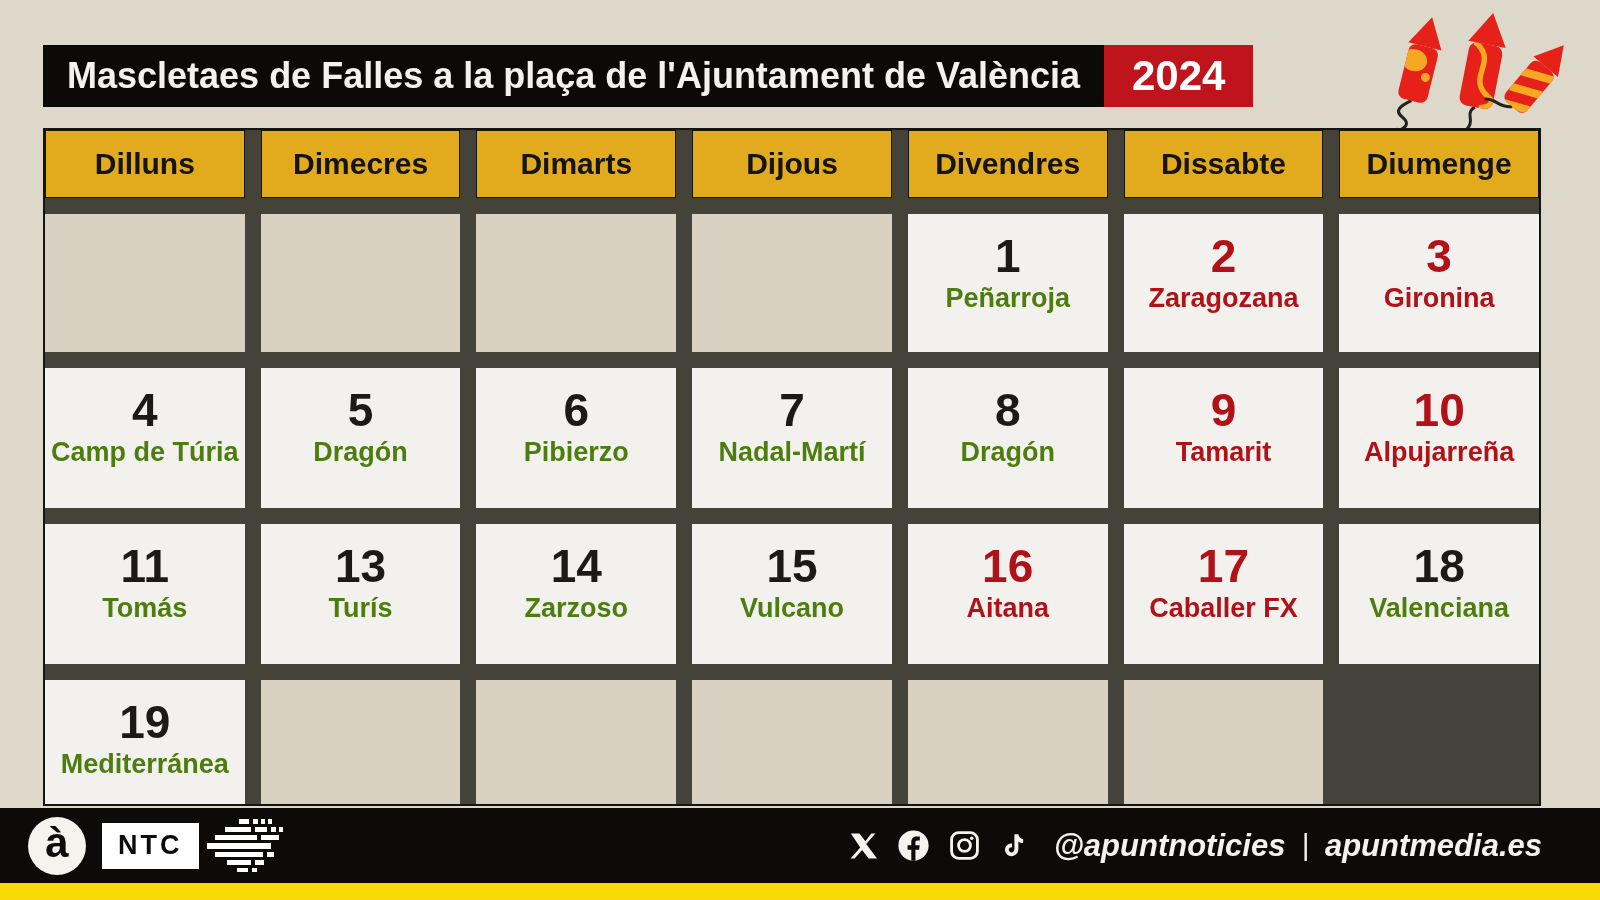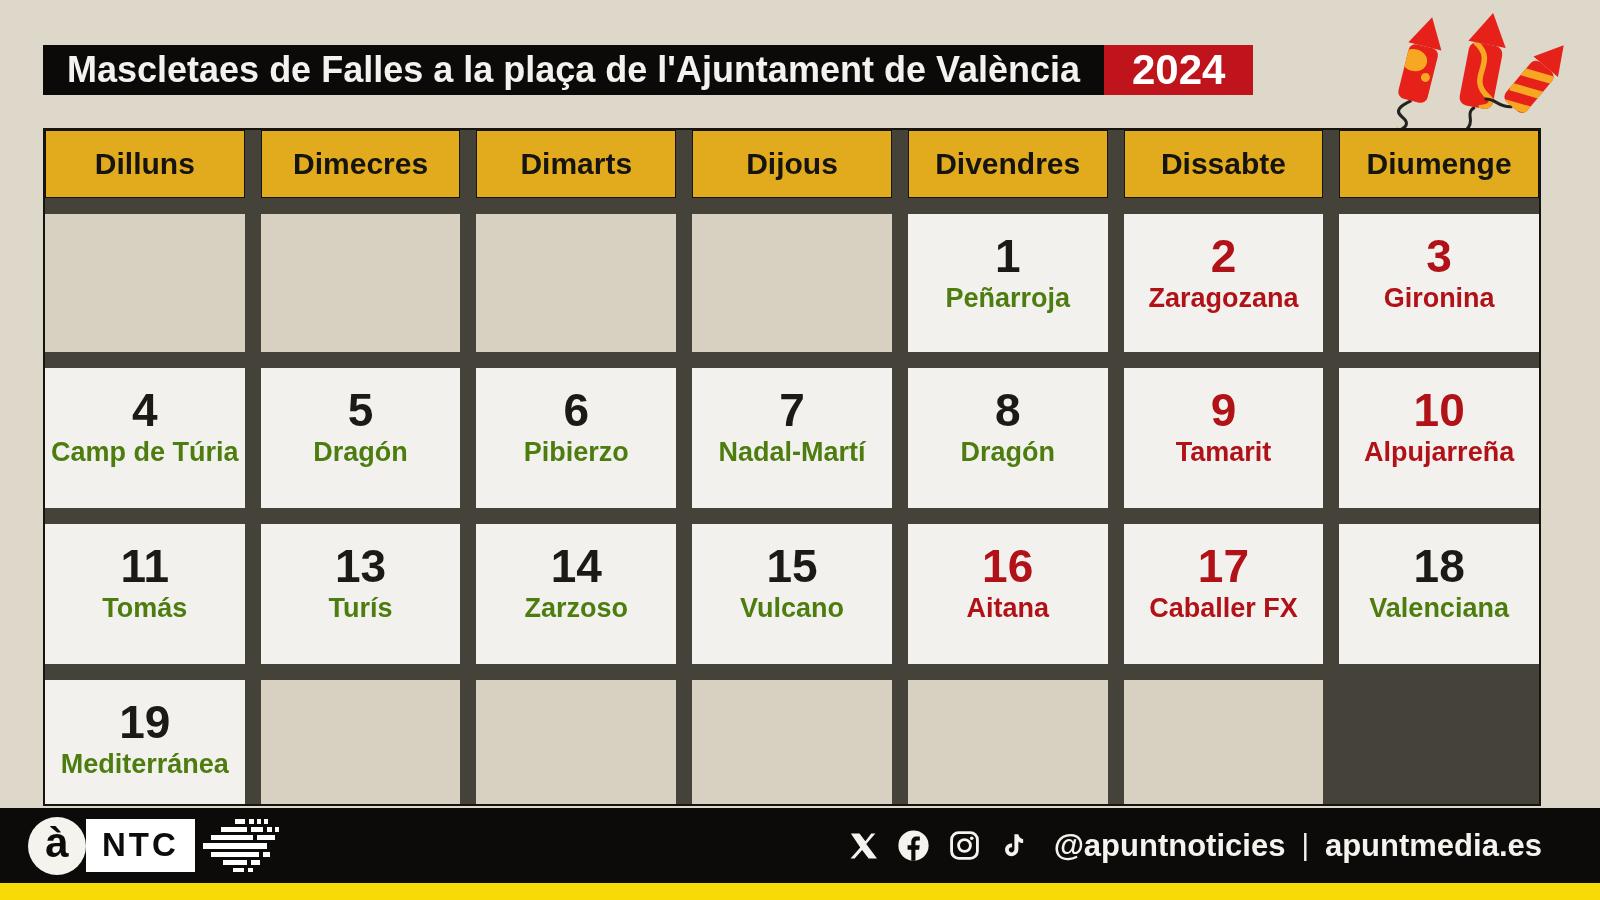--- a/index.html
+++ b/index.html
@@ -9,21 +9,21 @@
   .page {
     position: relative;
     width: 1600px; height: 900px;
     background: #ded8ca;
     overflow: hidden;
   }
 
   
   .title-row {
     position: absolute; left: 43px; top: 45px;
-    display: flex; height: 50px;
+    display: flex; height: 62px;
   }
   .title-main {
     background: #0b0a09; color: #f4f2ee;
     font-size: 36px; font-weight: bold;
     display: flex; align-items: center;
     padding: 0 24px; white-space: nowrap;
   }
   .title-year {
     background: #bf141b; color: #ffffff;
     font-size: 42px; font-weight: bold;
@@ -68,27 +68,28 @@
   }
   .footer-left { display: flex; align-items: center; }
   .a-circle {
     width: 58px; height: 58px; border-radius: 50%;
     background: #f5f3ee; color: #0c0b09;
     display: flex; align-items: center; justify-content: center;
     font-size: 42px; font-weight: bold;
   }
   .a-circle span { transform: translateY(-3px); }
   .ntc-box {
+    margin-left: 16px;
     background: #ffffff; color: #0d0c0a;
-    font-size: 33px; font-weight: bold; letter-spacing: 3px;
+    font-size: 27px; font-weight: bold; letter-spacing: 3px;
     padding: 7px 16px 8px 16px;
   }
   .glitch { margin-left: 6px; width: 92px; height: 58px; }
 
-  .footer-right { display: flex; align-items: center; color: #f5f3ee; }
+  .footer-right { display: flex; align-items: center; color: #f5f3ee; font-style: italic; }
   .social-icon { margin-right: 19px; display: flex; align-items: center; }
   .handle, .website { font-size: 31px; font-weight: bold; white-space: nowrap; }
   .handle { margin-left: 8px; }
   .sep { font-size: 29px; margin: 0 16px; font-weight: normal; }
 
   .bottom-strip {
     position: absolute; left: 0; bottom: 0;
     width: 1600px; height: 17px;
     background: #f8da07;
   }

